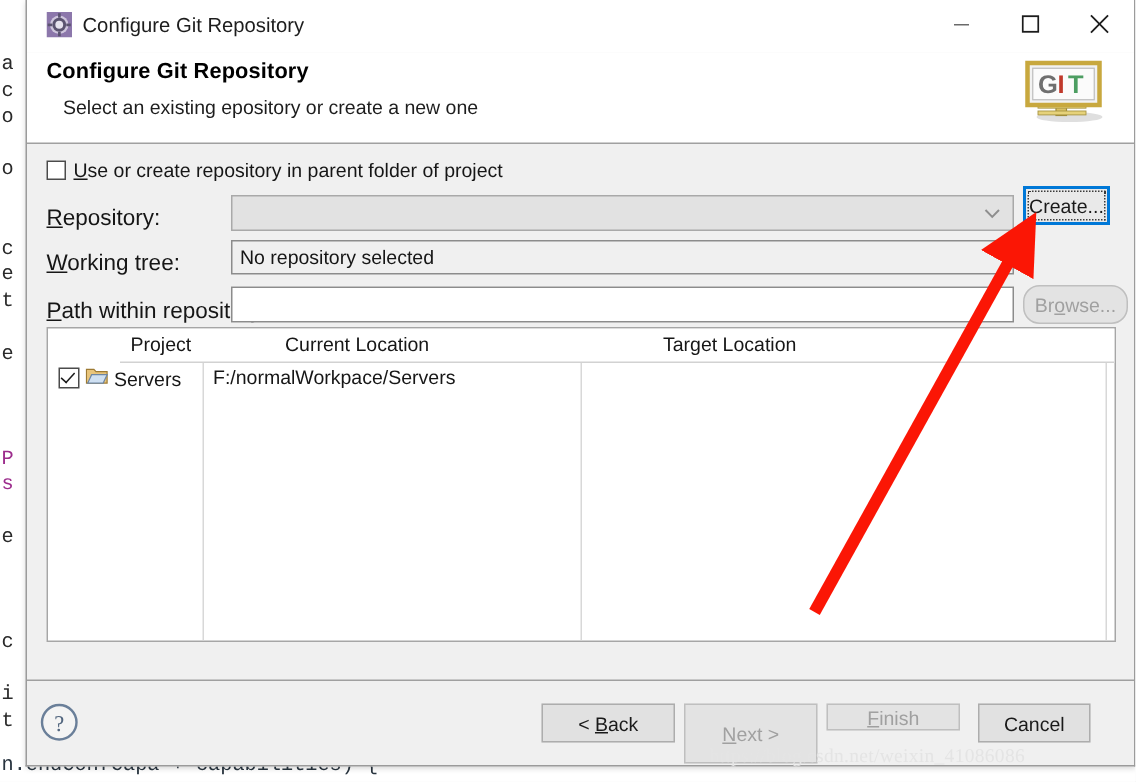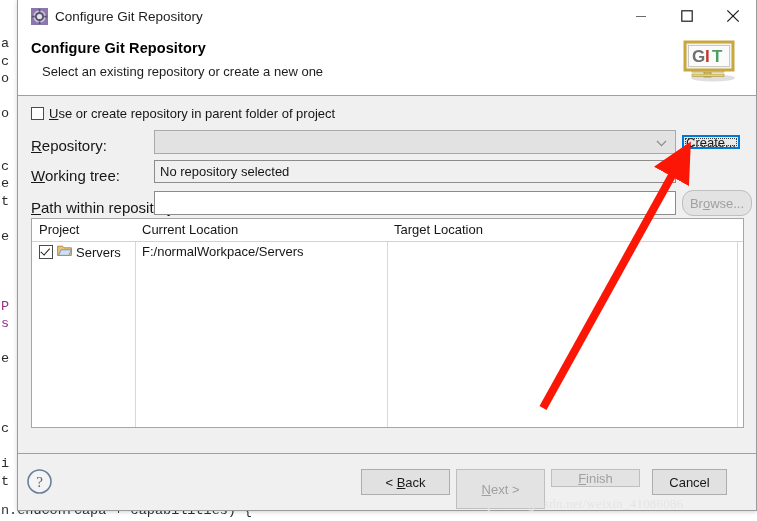--- a/index.html
+++ b/index.html
@@ -214,20 +214,21 @@
   
   .table {
     position: absolute;
     left: 13px; top: 122px;
     width: 713px;
     height: 210px;
     background: #ffffff;
     border: 1px solid #a6a6a6;
     box-sizing: border-box;
     overflow: hidden;
+    padding-left: 48px;
   }
   .thead {
     position: relative;
     height: 22px;
     background: #ffffff;
     border-bottom: 1px solid #d2d2d2;
   }
   .th {
     position: absolute;
     top: 3px;
@@ -357,21 +358,21 @@
       <div class="win-btn btn-close">
         <svg width="13" height="13" viewBox="0 0 13 13">
           <line x1="0.8" y1="0.8" x2="12.2" y2="12.2" stroke="#1c1c1c" stroke-width="1.2"></line>
           <line x1="12.2" y1="0.8" x2="0.8" y2="12.2" stroke="#1c1c1c" stroke-width="1.2"></line>
         </svg>
       </div>
     </div>
 
     <div class="header">
       <div class="header-title">Configure Git Repository</div>
-      <div class="header-desc">Select an existing repository or create a new one</div>
+      <div class="header-desc">Select an existing epository or create a new one</div>
       <span class="git-logo">
         <svg width="58" height="46" viewBox="0 0 58 46">
           <ellipse cx="33" cy="40" rx="22" ry="3.4" fill="#dfdfdf"></ellipse>
           <rect x="24" y="30" width="7" height="9" fill="#d9c063" stroke="#9d8a3a" stroke-width="0.8"></rect>
           <rect x="12" y="31.5" width="32" height="2.6" fill="#e6d27a" stroke="#a89543" stroke-width="0.6"></rect>
           <rect x="12" y="36" width="32" height="2.6" fill="#e6d27a" stroke="#a89543" stroke-width="0.6"></rect>
           <rect x="5" y="4" width="48" height="28" fill="#f2f2f2" stroke="#c8a83e" stroke-width="3"></rect>
           <rect x="8.5" y="7.5" width="41" height="21" fill="#fbfbfb" stroke="#bdbdbd" stroke-width="0.8"></rect>
           <text x="12" y="24" font-family="Liberation Sans, sans-serif" font-size="17" font-weight="bold" fill="#6f6f6f">G</text>
           <text x="25" y="24" font-family="Liberation Sans, sans-serif" font-size="17" font-weight="bold" fill="#c0392b">I</text>
@@ -388,21 +389,21 @@
       </div>
 
       <div class="field-label" style="left:13px; top:41px;"><span class="mn">R</span>epository:</div>
       <div class="combo" style="left:136px; top:34px; width:522px; height:24px;">
         <span class="chev">
           <svg width="11" height="7" viewBox="0 0 11 7">
               <path d="M1 1 L5.5 5.6 L10 1" fill="none" stroke="#8e8e8e" stroke-width="1.3"></path>
             </svg>
         </span>
       </div>
-      <div class="pbtn focused" style="left:664px; top:39px; width:58px; height:14px;">
+      <div class="pbtn focused" style="left:664px; top:28px; width:58px; height:26px;">
         <span class="inner-dot"></span>
         <span>Create...</span>
       </div>
 
       <div class="field-label" style="left:13px; top:71px;"><span class="mn">W</span>orking tree:</div>
       <div class="textfield readonly" style="left:136px; top:64px; width:522px; height:23px;">
         <span>No repository selected</span>
       </div>
 
       <div class="field-label" style="left:13px; top:103px;"><span class="mn">P</span>ath within repository:</div>

